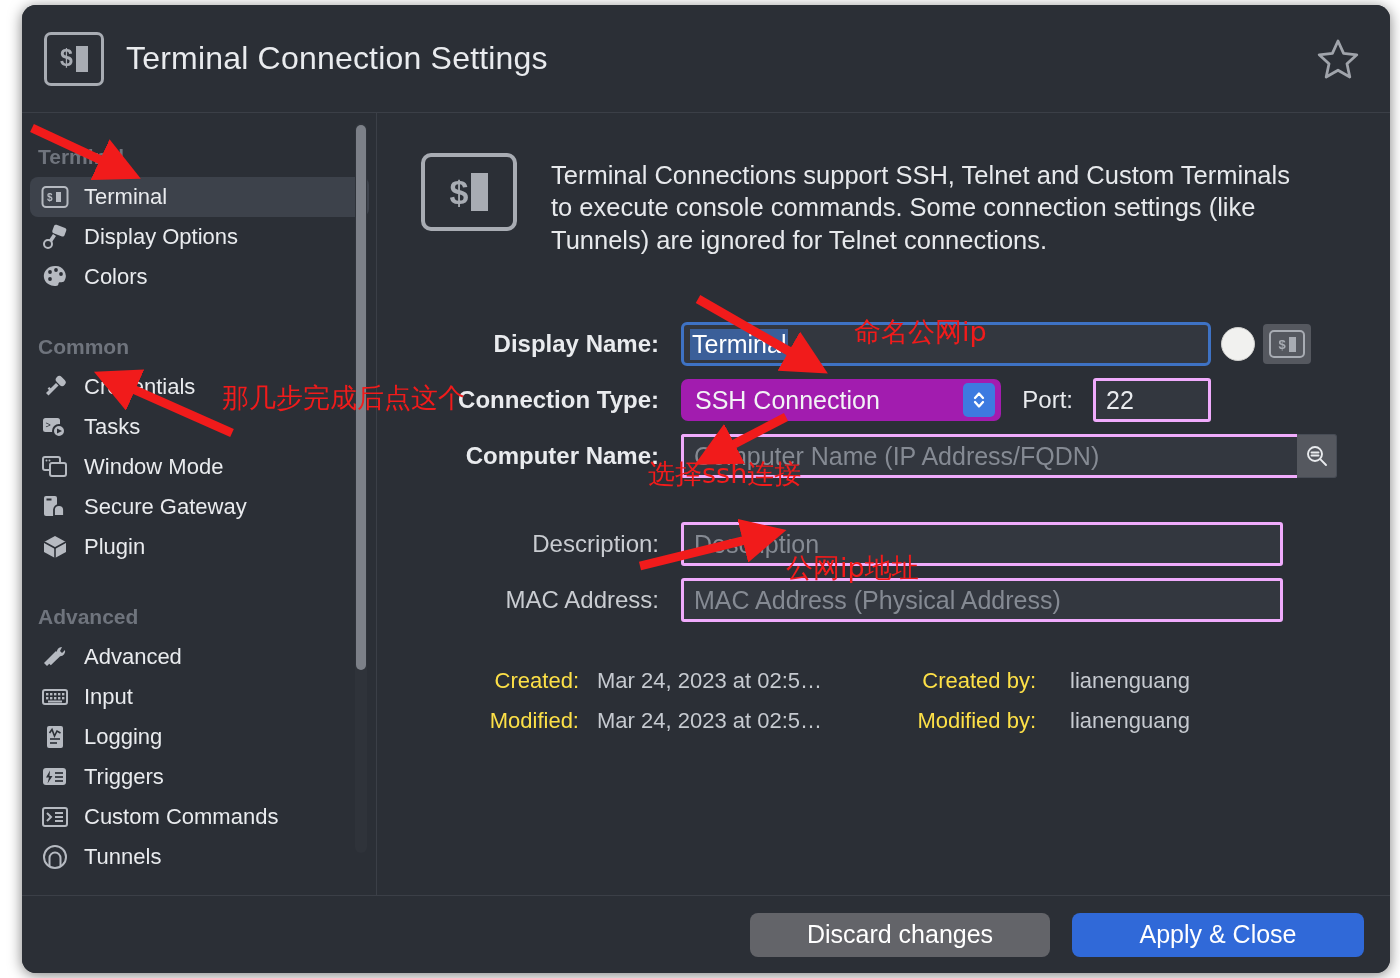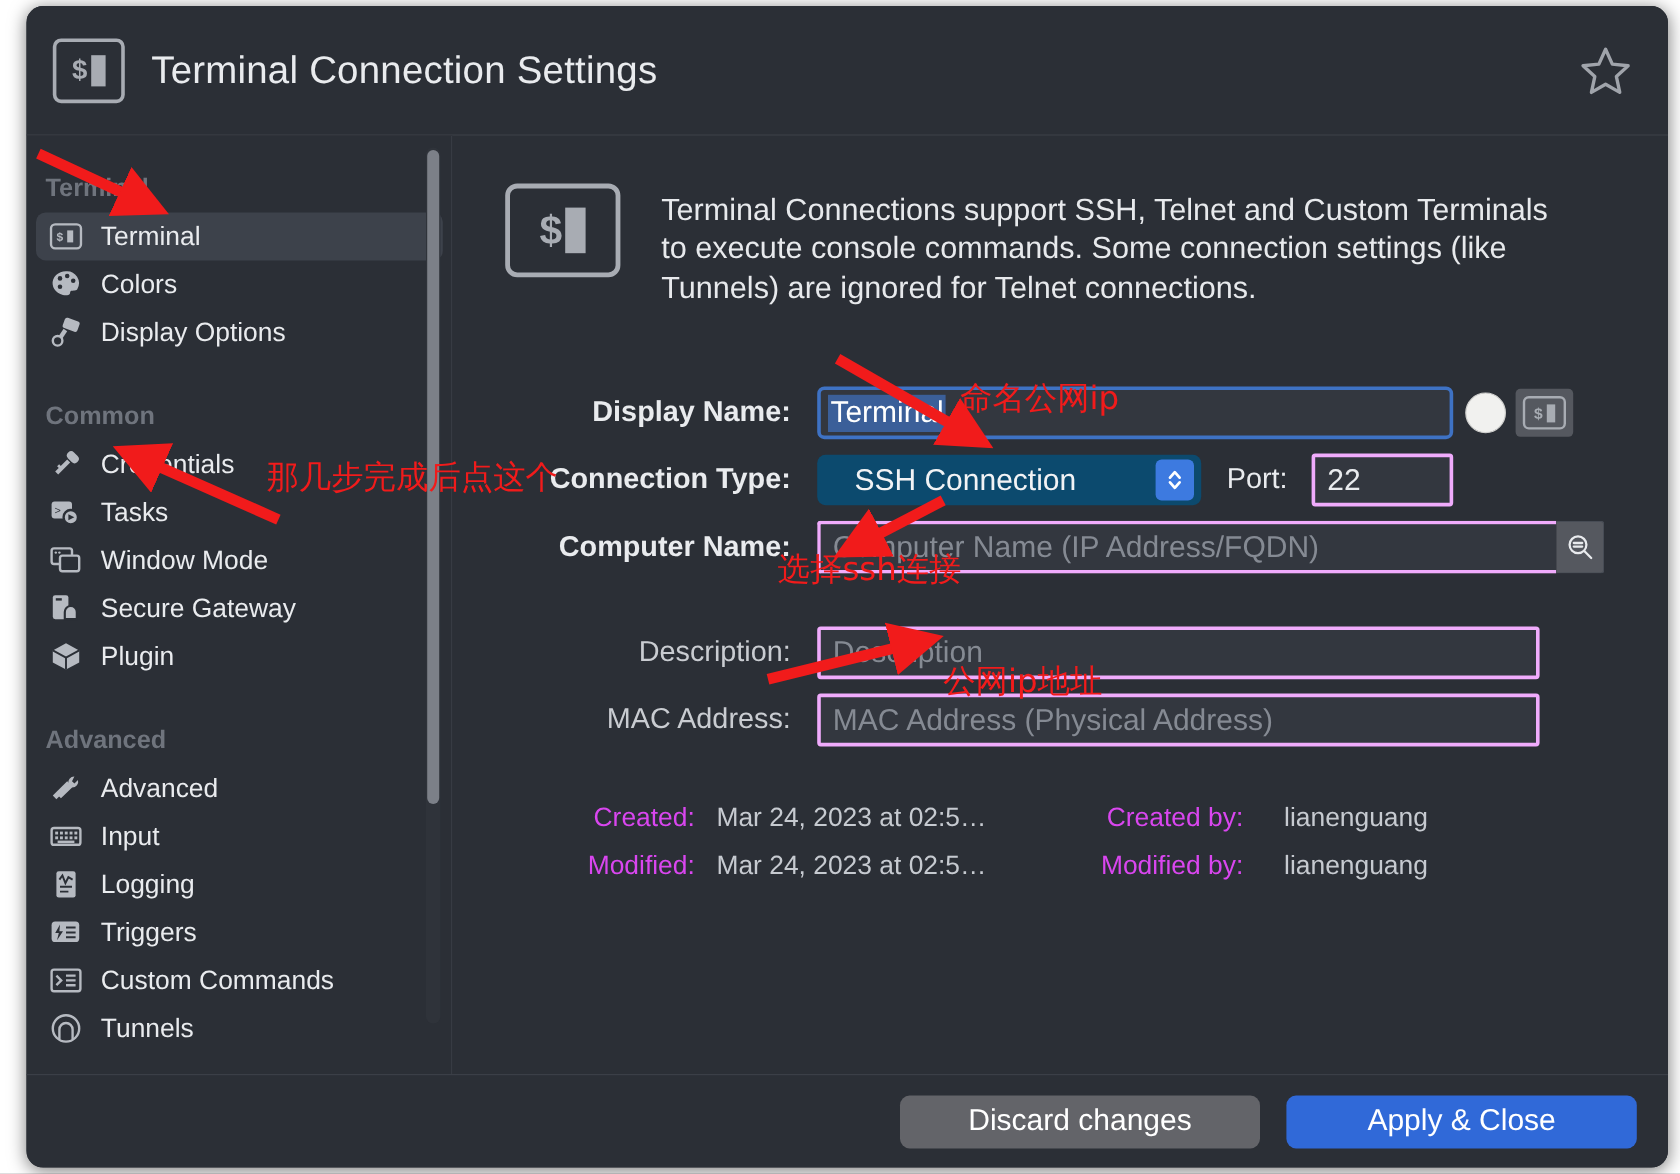--- a/index.html
+++ b/index.html
@@ -163,25 +163,25 @@
   }
   #dn-term-btn {
     width: 36px; height: 28px; cursor: pointer;
     border-width: 2px; border-radius: 5px;
   }
   #dn-term-btn .dollar { font-size: 13px; }
   #dn-term-btn .cursor { width: 7px; height: 15px; }
 
   #conn-select {
     width: 320px; height: 42px;
-    background: #0c4a6e;
+    background: #a21caf;
     border-radius: 7px;
     display: flex; align-items: center;
     color: #f2f3f5; font-size: 25px;
-    padding: 0 6px 0 31px;
+    padding: 0 6px 0 14px;
     cursor: pointer;
     justify-content: space-between;
   }
   #stepper {
     width: 32px; height: 34px; border-radius: 5px;
     background: #3d7ae0;
     display: flex; flex-direction: column;
     align-items: center; justify-content: center;
     gap: 2px;
   }
@@ -198,21 +198,21 @@
     display: flex; align-items: center; justify-content: center;
     cursor: pointer;
   }
   #description-input { width: 602px; }
   #mac-input { width: 602px; }
 
   
   #meta { margin-top: 46px; display: flex; padding-left: 18px; }
   .meta-col { display: flex; flex-direction: column; gap: 14px; }
   .meta-line { display: flex; align-items: baseline; }
-  .meta-key { color: #d946ef; font-size: 22px; text-align: right; }
+  .meta-key { color: #fde047; font-size: 22px; text-align: right; }
   .meta-val { color: #c6cad0; font-size: 22px; }
   #meta-col-1 .meta-key { width: 158px; padding-right: 18px; }
   #meta-col-2 { margin-left: 58px; }
   #meta-col-2 .meta-key { width: 190px; padding-right: 34px; }
 
   
   #footer {
     position: absolute; left: 0; right: 0; bottom: 0; height: 78px;
     background: #2b2f36;
     border-top: 1px solid #3b3f47;
@@ -269,40 +269,40 @@
               <rect x="1.5" y="2" width="25" height="20" rx="3.5" fill="none" stroke="#b6bac1" stroke-width="2"></rect>
               <text x="6" y="16" font-size="10" font-family="Liberation Sans" fill="#b6bac1" font-weight="bold">$</text>
               <rect x="15" y="7" width="5" height="10" fill="#b6bac1"></rect>
             </svg>
         </span>
         <span class="nav-label">Terminal</span>
       </div>
 
       <div class="nav-item">
         <span class="nav-icon">
+          <svg width="28" height="26" viewBox="0 0 28 26" fill="#b6bac1">
+              <rect x="12" y="2" width="13" height="9" rx="2" transform="rotate(20 18 6)"></rect>
+              <path d="M12 10 L8 16 L11 18 L15 12 Z"></path>
+              <circle cx="7" cy="20" r="4" fill="none" stroke="#b6bac1" stroke-width="2"></circle>
+            </svg>
+        </span>
+        <span class="nav-label">Display Options</span>
+      </div>
+
+      <div class="nav-item">
+        <span class="nav-icon">
           <svg width="28" height="26" viewBox="0 0 28 26">
               <path d="M14 2a11 10 0 1 0 2 19.8c2-0.4 1-2.2 2-3.2 1-1 4 0.3 5.4-1.6A10 10 0 0 0 14 2z" fill="#b6bac1"></path>
               <circle cx="9" cy="8" r="1.9" fill="#2b2f36"></circle>
               <circle cx="15" cy="6" r="1.9" fill="#2b2f36"></circle>
               <circle cx="20" cy="10" r="1.9" fill="#2b2f36"></circle>
               <circle cx="9" cy="15" r="1.9" fill="#2b2f36"></circle>
             </svg>
         </span>
         <span class="nav-label">Colors</span>
-      </div>
-
-      <div class="nav-item">
-        <span class="nav-icon">
-          <svg width="28" height="26" viewBox="0 0 28 26" fill="#b6bac1">
-              <rect x="12" y="2" width="13" height="9" rx="2" transform="rotate(20 18 6)"></rect>
-              <path d="M12 10 L8 16 L11 18 L15 12 Z"></path>
-              <circle cx="7" cy="20" r="4" fill="none" stroke="#b6bac1" stroke-width="2"></circle>
-            </svg>
-        </span>
-        <span class="nav-label">Display Options</span>
       </div>
 
       <div style="height:28px"></div>
       <div class="group-label">Common</div>
 
       <div class="nav-item">
         <span class="nav-icon">
           <svg width="28" height="26" viewBox="0 0 28 26" fill="#b6bac1">
               <rect x="14" y="3" width="11" height="7" rx="3.4" transform="rotate(45 19 7)"></rect>
               <path d="M15 9 L5 19 L7.5 21.5 L17.5 11.5 Z"></path>
@@ -552,16 +552,16 @@
       <polygon points="0,0 5,2.5 0,5" fill="#f11b1b"></polygon>
     </marker>
   </defs>
   <line x1="32" y1="128" x2="118" y2="168" stroke="#f11b1b" stroke-width="9" marker-end="url(#ah)"></line>
   <line x1="698" y1="299" x2="806" y2="361" stroke="#f11b1b" stroke-width="9" marker-end="url(#ah)"></line>
   <line x1="232" y1="433" x2="117" y2="382" stroke="#f11b1b" stroke-width="9" marker-end="url(#ah)"></line>
   <line x1="786" y1="417" x2="717" y2="453" stroke="#f11b1b" stroke-width="9" marker-end="url(#ah)"></line>
   <line x1="640" y1="566" x2="762" y2="536" stroke="#f11b1b" stroke-width="9" marker-end="url(#ah)"></line>
 </svg>
 
-<div class="anno-text" style="left:800px; top:314px;">命名公网ip</div>
+<div class="anno-text" style="left:854px; top:314px;">命名公网ip</div>
 <div class="anno-text" style="left:222px; top:380px;">那几步完成后点这个</div>
 <div class="anno-text" style="left:648px; top:456px;">选择ssh连接</div>
 <div class="anno-text" style="left:786px; top:550px;">公网ip地址</div>
 
 </body></html>

